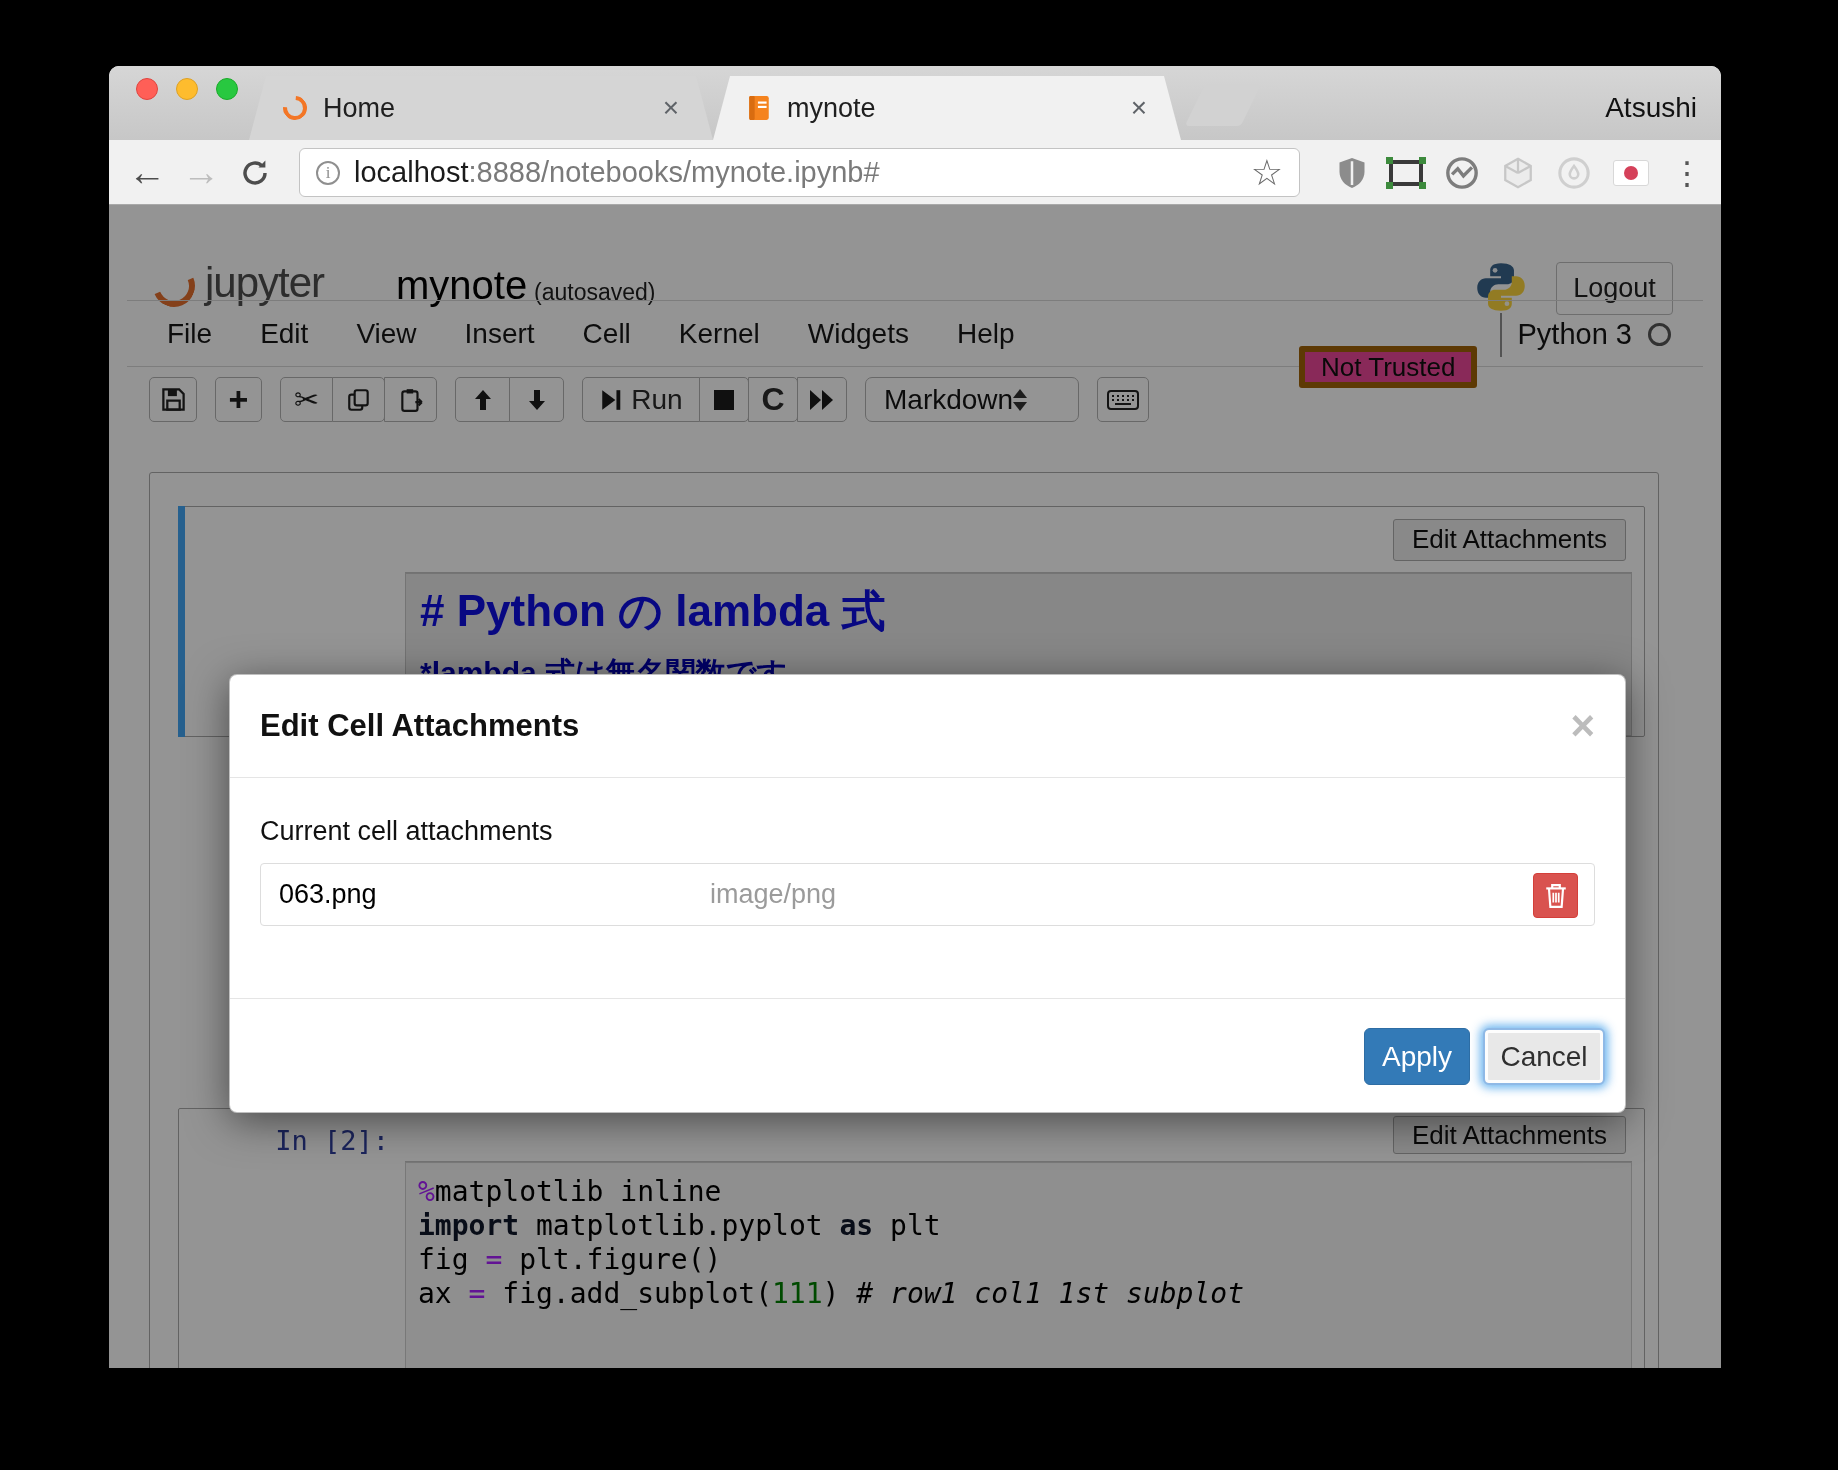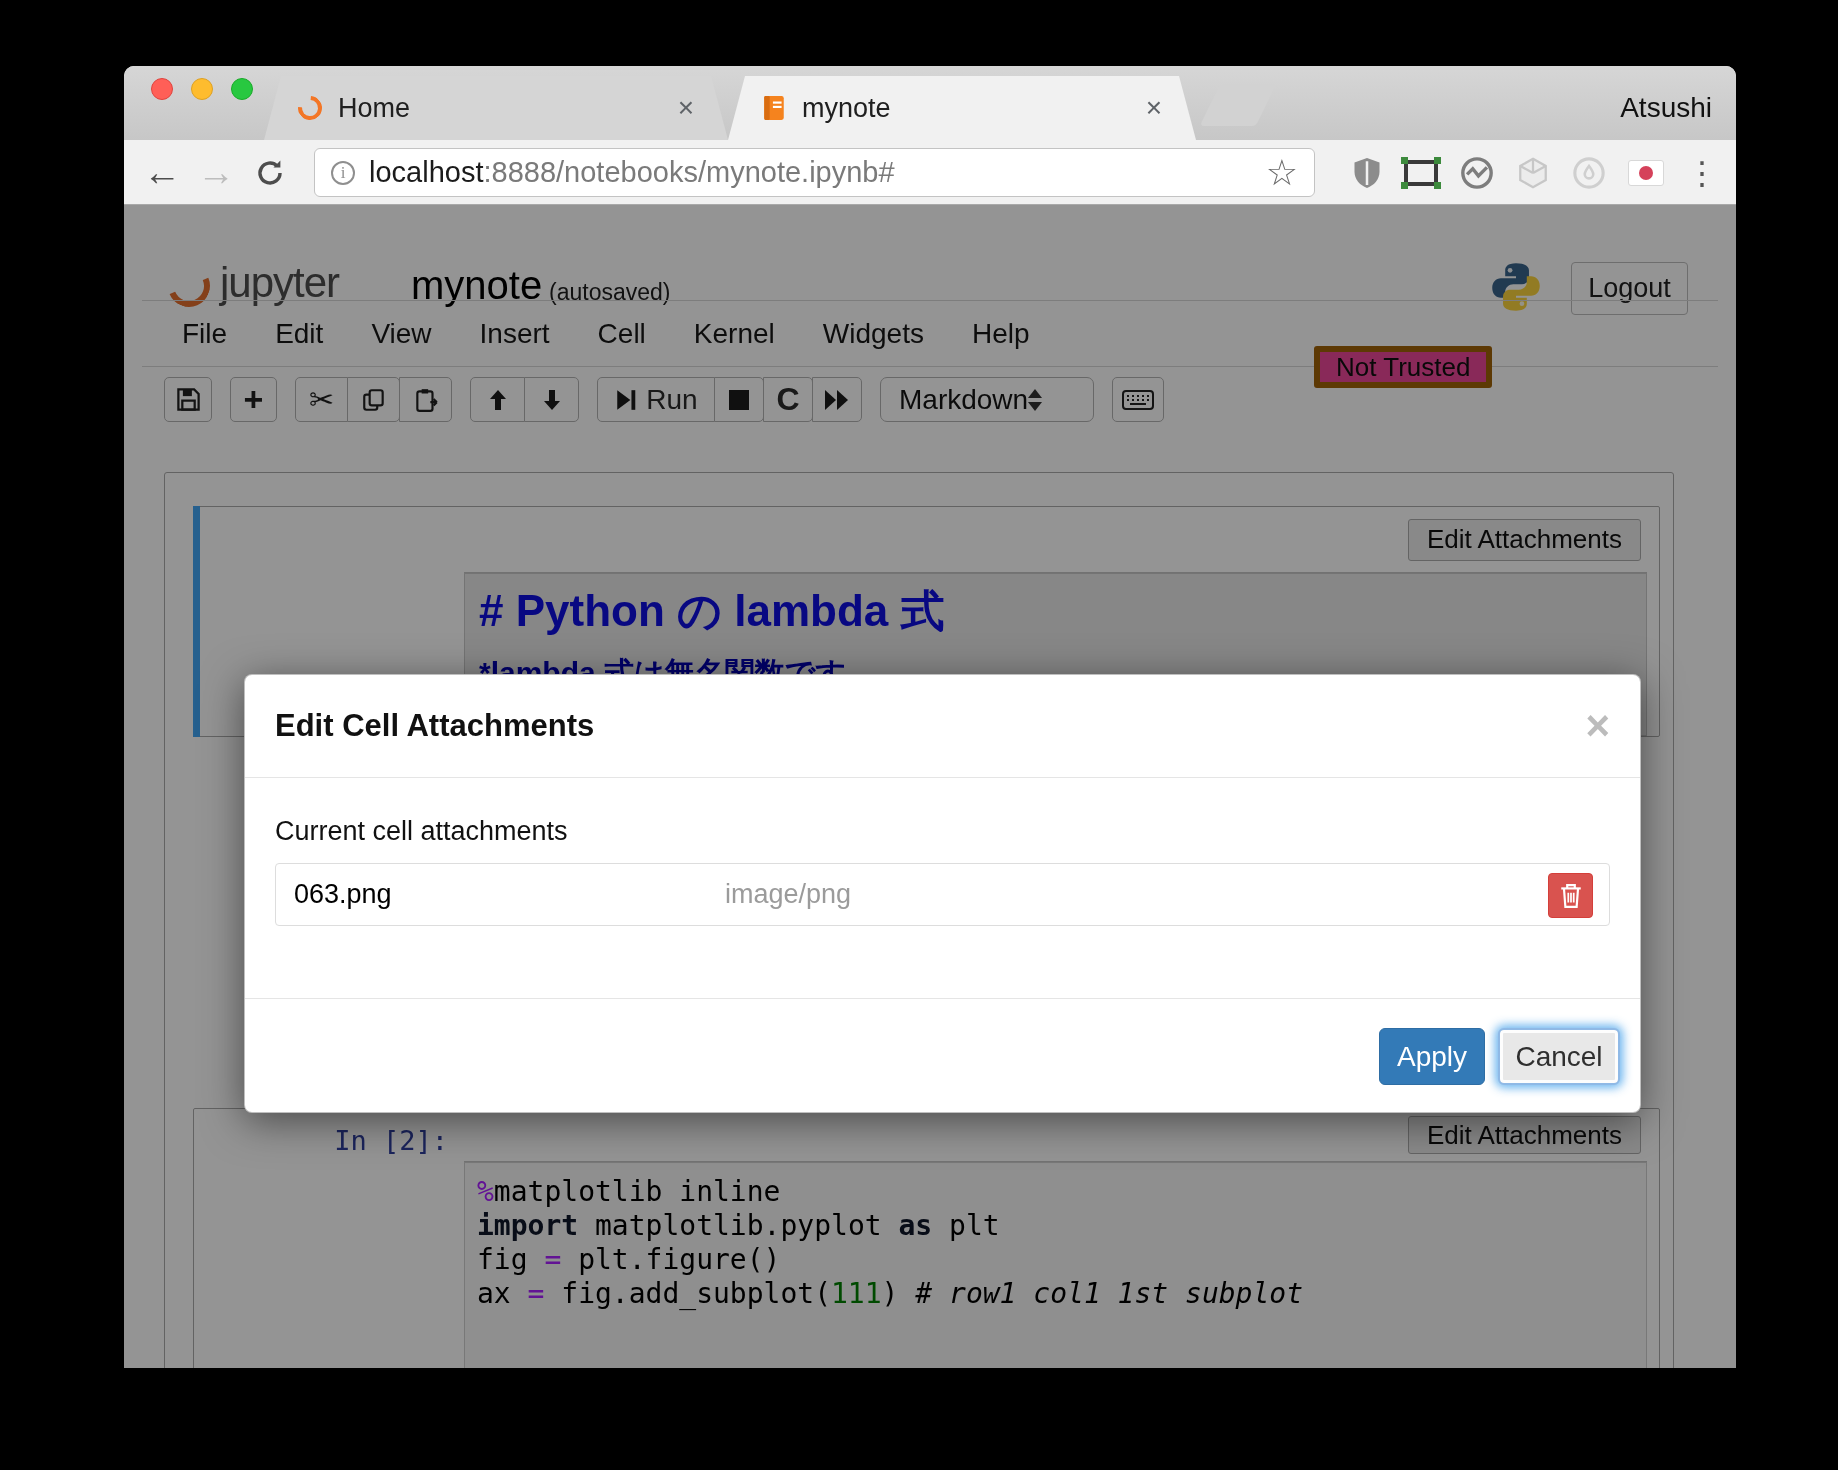--- a/index.html
+++ b/index.html
@@ -1,21 +1,21 @@
 <!DOCTYPE html>
 <html><head>
 <meta charset="utf-8">
 <style>
   * { margin:0; padding:0; box-sizing:border-box; }
   html,body { background:#000; }
   body { font-family:"Liberation Sans", sans-serif; }
   .canvas { position:relative; width:1838px; height:1470px; background:#000; overflow:hidden; }
 
   
-  .bwindow { position:absolute; left:124px; top:66px; width:1612px; height:1302px;
+  .bwindow { position:absolute; left:109px; top:66px; width:1612px; height:1302px;
              border-radius:10px 10px 0 0; overflow:hidden; background:#fff; }
 
   
   .titlebar { position:absolute; left:0; top:0; width:100%; height:74px;
               background:linear-gradient(#d6d6d6,#c7c7c7); }
   .lights { position:absolute; left:27px; top:91px; }
   .light { position:absolute; top:-0px; width:22px; height:22px; border-radius:50%; }
   .light.red { left:0; background:#ff5f57; border:1px solid #e0443e; }
   .light.yellow { left:40px; background:#febc2e; border:1px solid #dea123; }
   .light.green { left:80px; background:#28c840; border:1px solid #1aab29; }
@@ -96,21 +96,21 @@
   .cselect { width:214px; height:45px; background:#fff; border:1px solid #b4b4b4; border-radius:7px;
              display:flex; align-items:center; padding:0 14px 0 18px; margin-right:18px; }
   .cselect span { font-size:28px; color:#161616; flex:1; }
   .selarrows { display:flex; flex-direction:column; gap:4px; }
   .tri-up { width:0; height:0; border-left:7px solid transparent; border-right:7px solid transparent; border-bottom:9px solid #333; }
   .tri-dn { width:0; height:0; border-left:7px solid transparent; border-right:7px solid transparent; border-top:9px solid #333; }
 
   .nbcontainer { position:absolute; left:40px; top:267px; width:1510px; height:1000px;
                  border:1px solid #ababab; border-radius:3px; background:#fff; }
   .cell { position:absolute; left:28px; width:1467px; background:#fff;
-          border:1px solid #ababab; border-radius:2px; display:flex;padding-left:44px; }
+          border:1px solid #ababab; border-radius:2px; display:flex; }
   .cell1 { top:33px; height:231px; }
   .cell2 { top:635px; height:420px; }
   .selbar { position:absolute; left:-1px; top:-1px; bottom:-1px; width:7px; background:#42a5f5; }
   .promptcol { width:226px; flex:0 0 auto; text-align:right; }
   .innercol { flex:1; margin-right:12px; display:flex; flex-direction:column; }
   .celltoolbar { height:66px; border-bottom:1px solid #c4c4c4; display:flex;
                  align-items:center; justify-content:flex-end; flex:0 0 auto; }
   .cell2 .celltoolbar { height:53px; }
   .editatt { height:42px; padding:0 18px; background:#ededed; border:1px solid #adadad;
              border-radius:3px; font-size:26px; color:#111; display:flex; align-items:center; margin-right:6px; }
@@ -249,20 +249,25 @@
     <div class="menubar">
       <span class="menuitem">File</span>
       <span class="menuitem">Edit</span>
       <span class="menuitem">View</span>
       <span class="menuitem">Insert</span>
       <span class="menuitem">Cell</span>
       <span class="menuitem">Kernel</span>
       <span class="menuitem">Widgets</span>
       <span class="menuitem">Help</span>
       <div class="nottrusted">Not Trusted</div>
+      <div class="kernelind">
+        <span class="kdivider"></span>
+        <span class="kname">Python 3</span>
+        <span class="kcircle"></span>
+      </div>
     </div>
 
     <div class="jtoolbar">
       <div class="tgroup">
             <div class="tbtn" style="width:48px">
               <svg width="27" height="27" viewBox="0 0 24 24">
                 <path d="M3 3h14l4 4v14H3z" fill="none" stroke="#222" stroke-width="2"></path>
                 <rect x="7" y="3" width="8" height="6" fill="#222"></rect>
                 <rect x="6.5" y="13" width="11" height="8" fill="none" stroke="#222" stroke-width="2"></rect>
               </svg>

